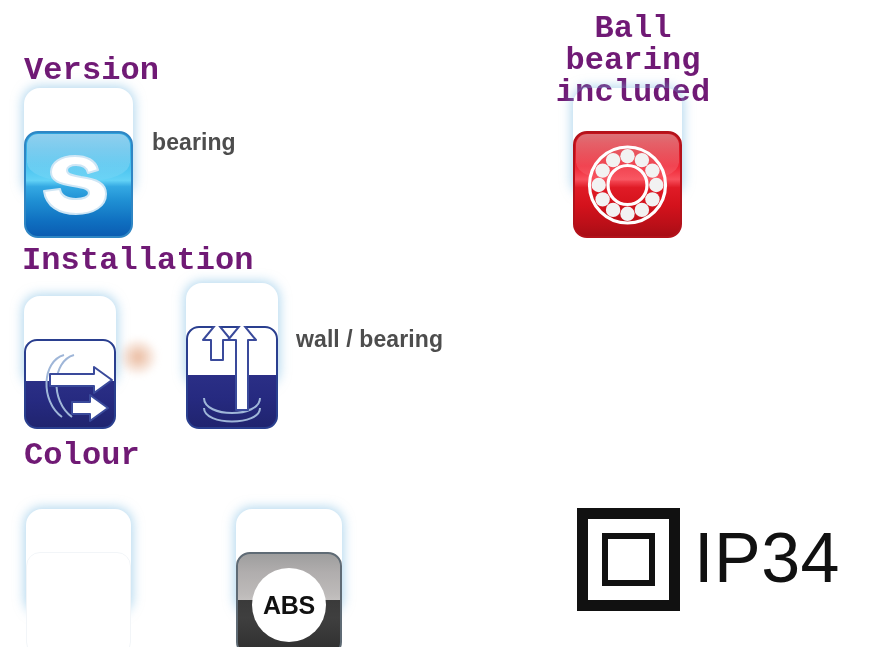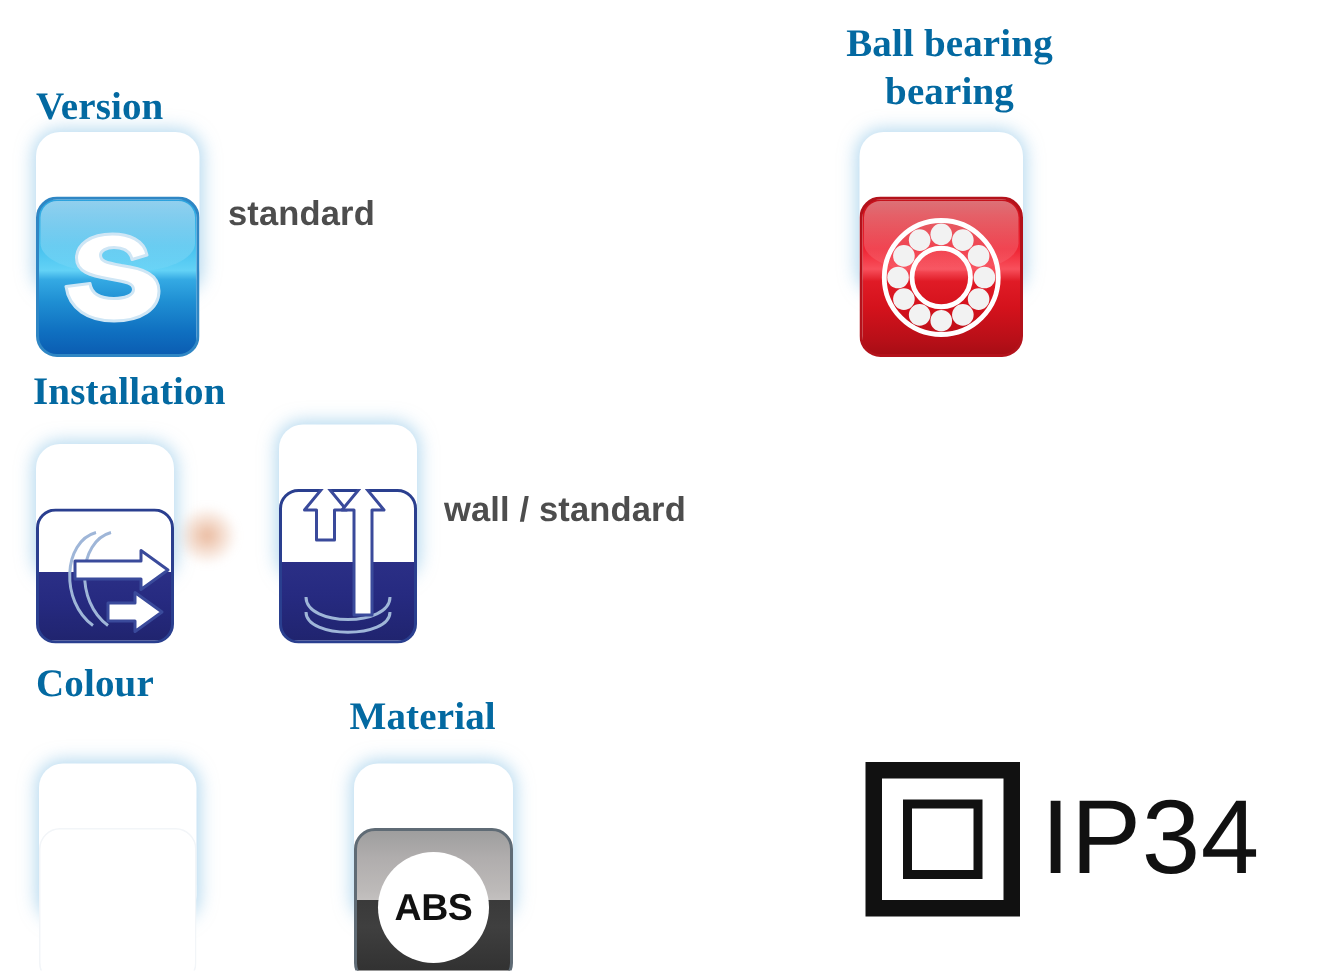--- a/index.html
+++ b/index.html
@@ -19,25 +19,25 @@
 
   .sheet {
     position: absolute;
     inset: 0;
     background: #ffffff;
   }
 
   
   .heading {
     position: absolute;
-    font-family: Liberation Serif, serif;
+    font-family: Liberation Mono, monospace;
     font-weight: bold;
-    font-size: 26px;
+    font-size: 32px;
     line-height: 32px;
-    color: #0369a1;
+    color: #701a75;
     white-space: nowrap;
     letter-spacing: .1px;
   }
   .value-label {
     position: absolute;
     font-family: "Liberation Sans", sans-serif;
     font-weight: bold;
     font-size: 23px;
     line-height: 28px;
     color: #4d4d4d;
@@ -236,25 +236,25 @@
       <svg width="78" height="70" viewBox="0 0 78 70" aria-hidden="true">
         <path d="M58 20 C56 10 46 6 35 6 C20 6 11 13 11 22 C11 31 20 34 33 36
                  C45 38 49 39 49 43 C49 47 43 49 36 49 C27 49 21 46 20 39
                  L4 41 C6 56 19 64 36 64 C54 64 66 56 66 44
                  C66 33 56 29 41 27 C30 25 27 24 27 20 C27 17 31 15 36 15
                  C43 15 47 18 48 23 Z" fill="#ffffff" stroke="#cfe6f5" stroke-width="2" stroke-linejoin="round"></path>
       </svg>
     </div>
   </div>
 
-  <div class="value-label" id="lbl-standard">standard</div>
+  <div class="value-label" id="lbl-standard">bearing</div>
 
   <div class="heading centered" id="h-ballbearing">
     <span>Ball bearing</span><br>
-    <span>bearing</span>
+    <span>included</span>
   </div>
 
   <div class="tile-glow" style="left:573px; top:88px; width:109px; height:107px;"></div>
 
   <div class="tile" id="bearing-tile">
     <div class="tile-body"></div>
     <div class="gloss"></div>
     <svg viewBox="0 0 109 107" width="109" height="107" aria-hidden="true">
       <g fill="none" stroke="#ffffff" stroke-width="3.2">
         <circle cx="54.5" cy="54" r="38"></circle>
@@ -300,31 +300,30 @@
   <div class="tile install-tile" id="install-ceiling">
     <div class="tile-body"></div>
     <svg class="overlay" viewBox="0 0 92 103" width="92" height="103" aria-hidden="true">
       <path d="M18 72 C18 92 74 92 74 72" fill="none" stroke="#9fb6d8" stroke-width="2"></path>
       <path d="M18 82 C18 100 74 100 74 82" fill="none" stroke="#9fb6d8" stroke-width="2"></path>
       <path d="M25 34 L25 14 L17 14 L31 -3 L45 14 L37 14 L37 34 Z" fill="#ffffff" stroke="#3a4a9b" stroke-width="2" stroke-linejoin="round"></path>
       <path d="M50 84 L50 14 L42 14 L56 -3 L70 14 L62 14 L62 84 Z" fill="#ffffff" stroke="#3a4a9b" stroke-width="2" stroke-linejoin="round"></path>
     </svg>
   </div>
 
-  <div class="value-label" id="lbl-wallceil">wall / standard</div>
+  <div class="value-label" id="lbl-wallceil">wall / bearing</div>
 
   <div class="heading" id="h-colour">Colour</div>
 
   <div class="tile-glow" style="left:26px; top:509px; width:105px; height:104px;"></div>
 
   <div class="tile" id="colour-swatch">
     <div class="tile-body"></div>
   </div>
 
-  <div class="heading" id="h-material">Material</div>
 
   <div class="tile-glow" style="left:236px; top:509px; width:106px; height:104px;"></div>
 
   <div class="tile" id="material-tile">
     <div class="tile-body"></div>
     <div class="abs-circle">
       <span class="abs-text">ABS</span>
     </div>
   </div>
 

